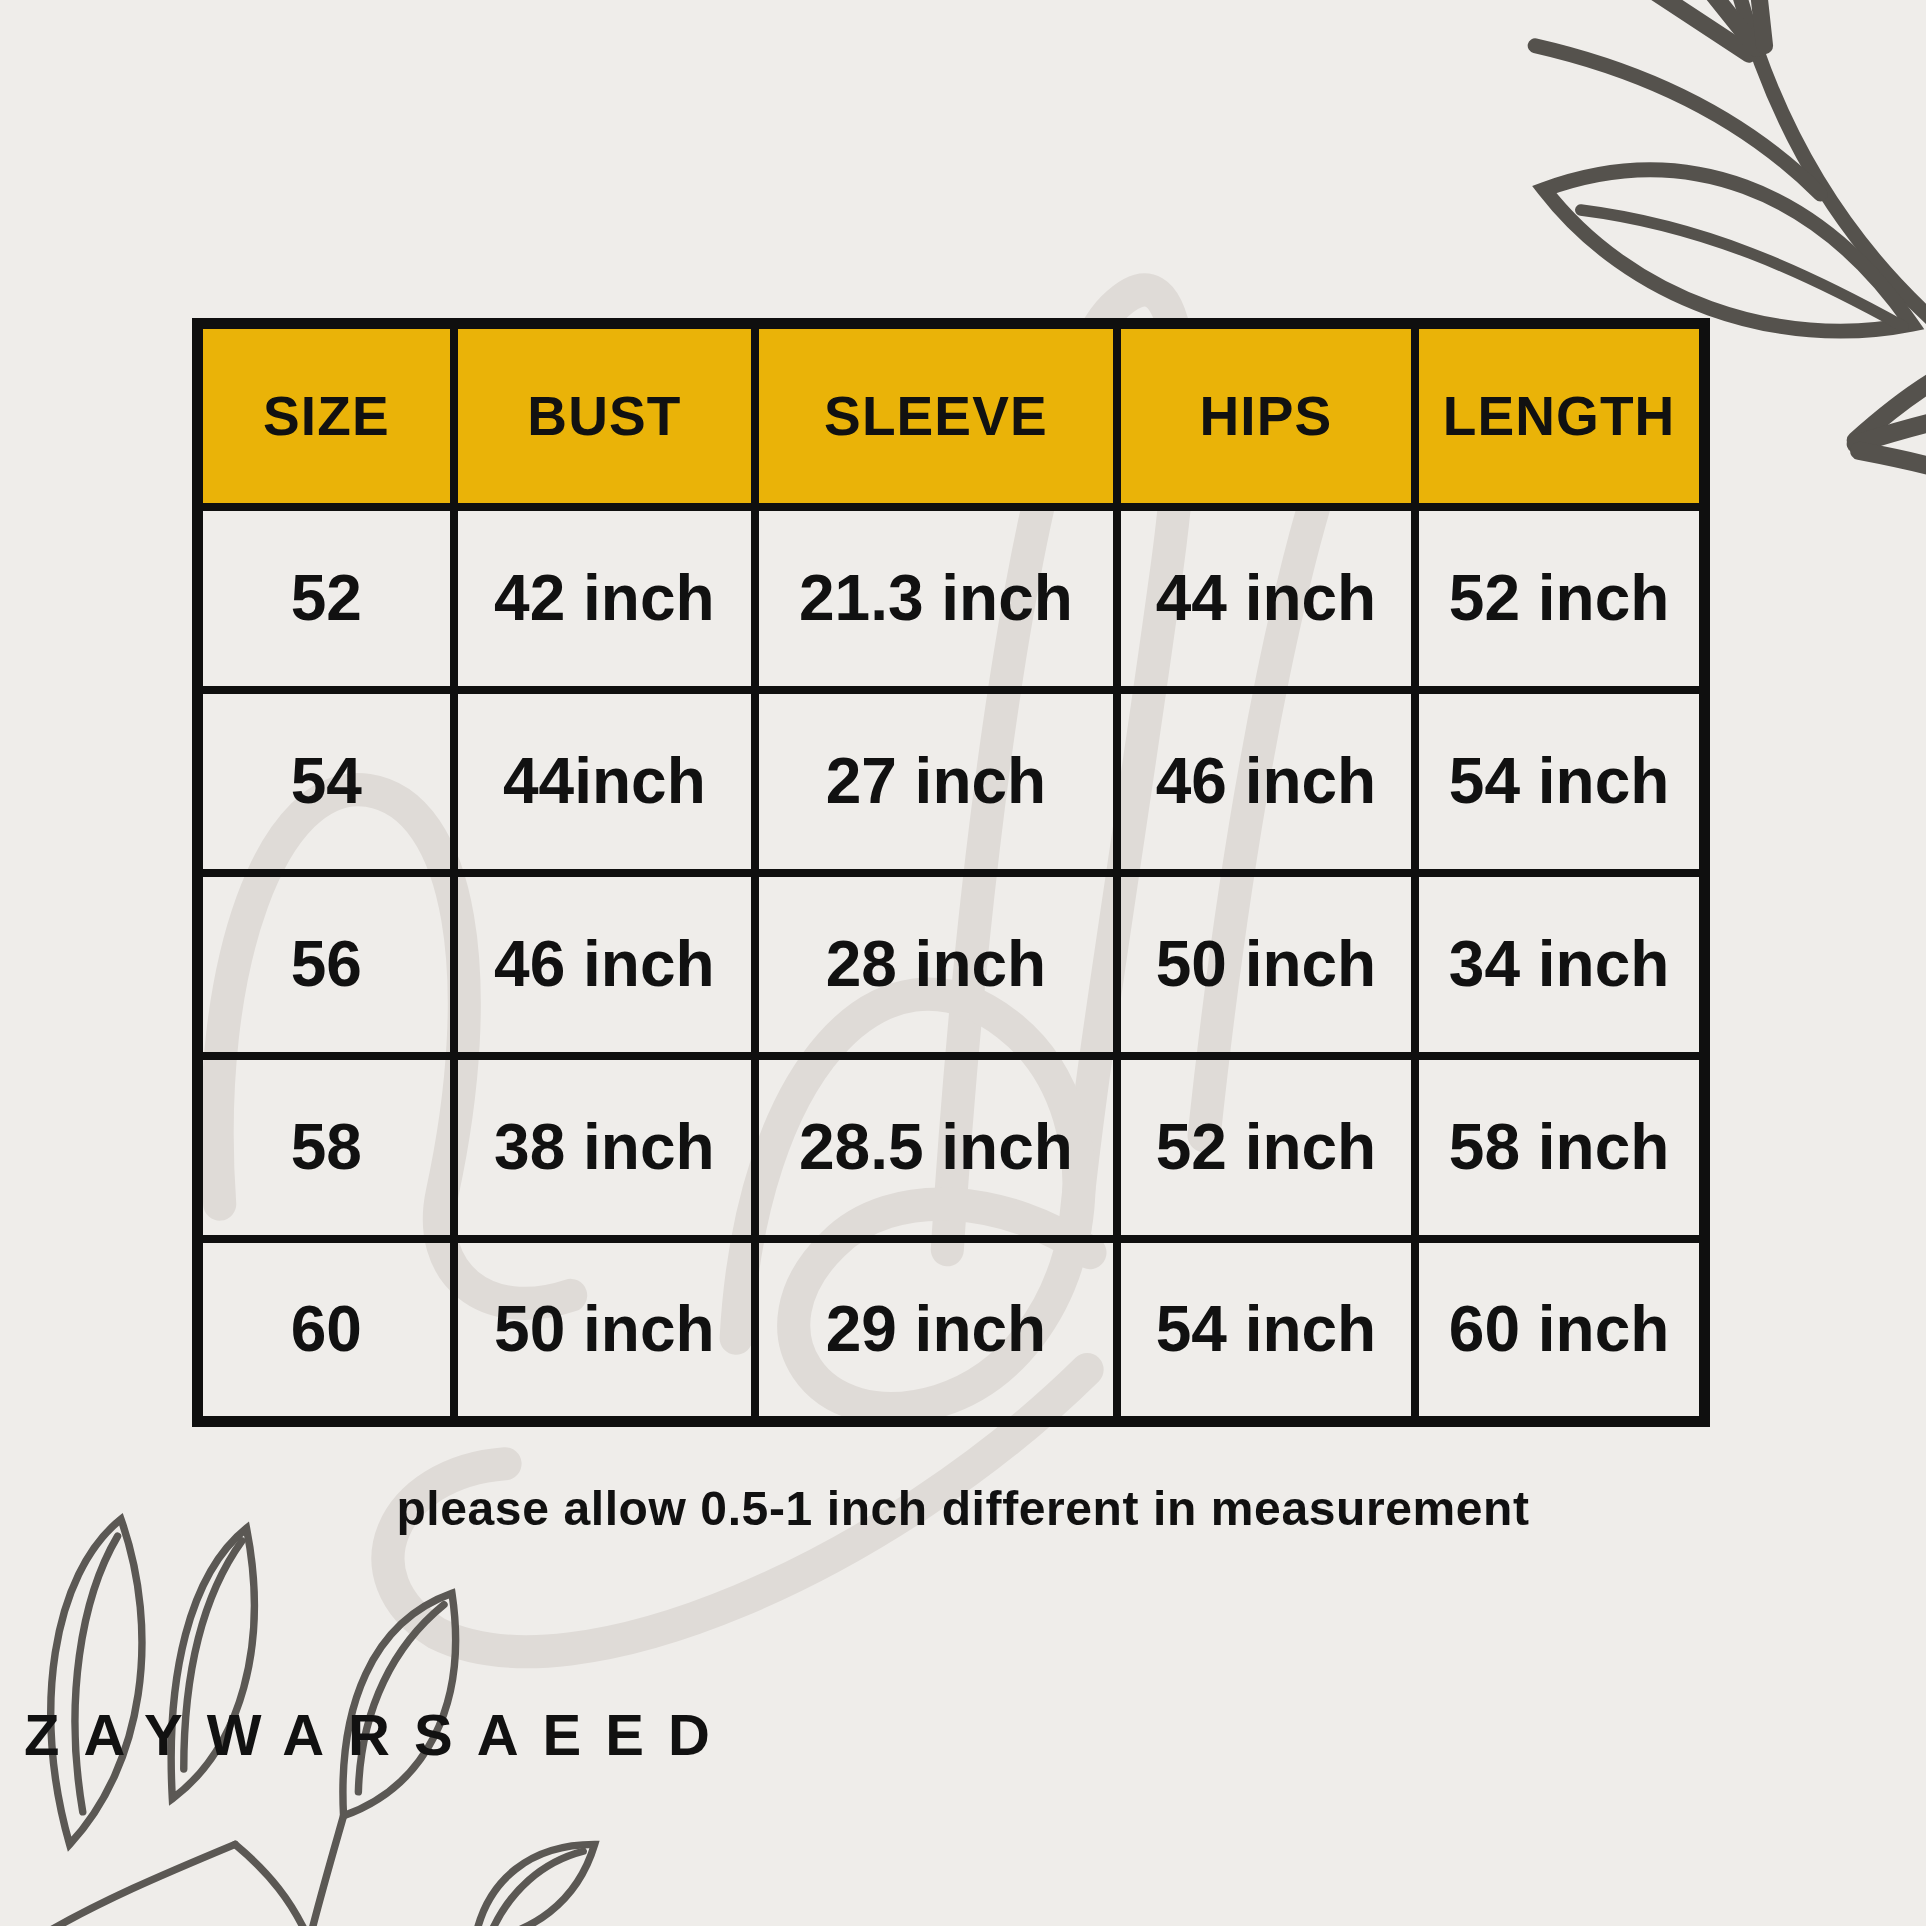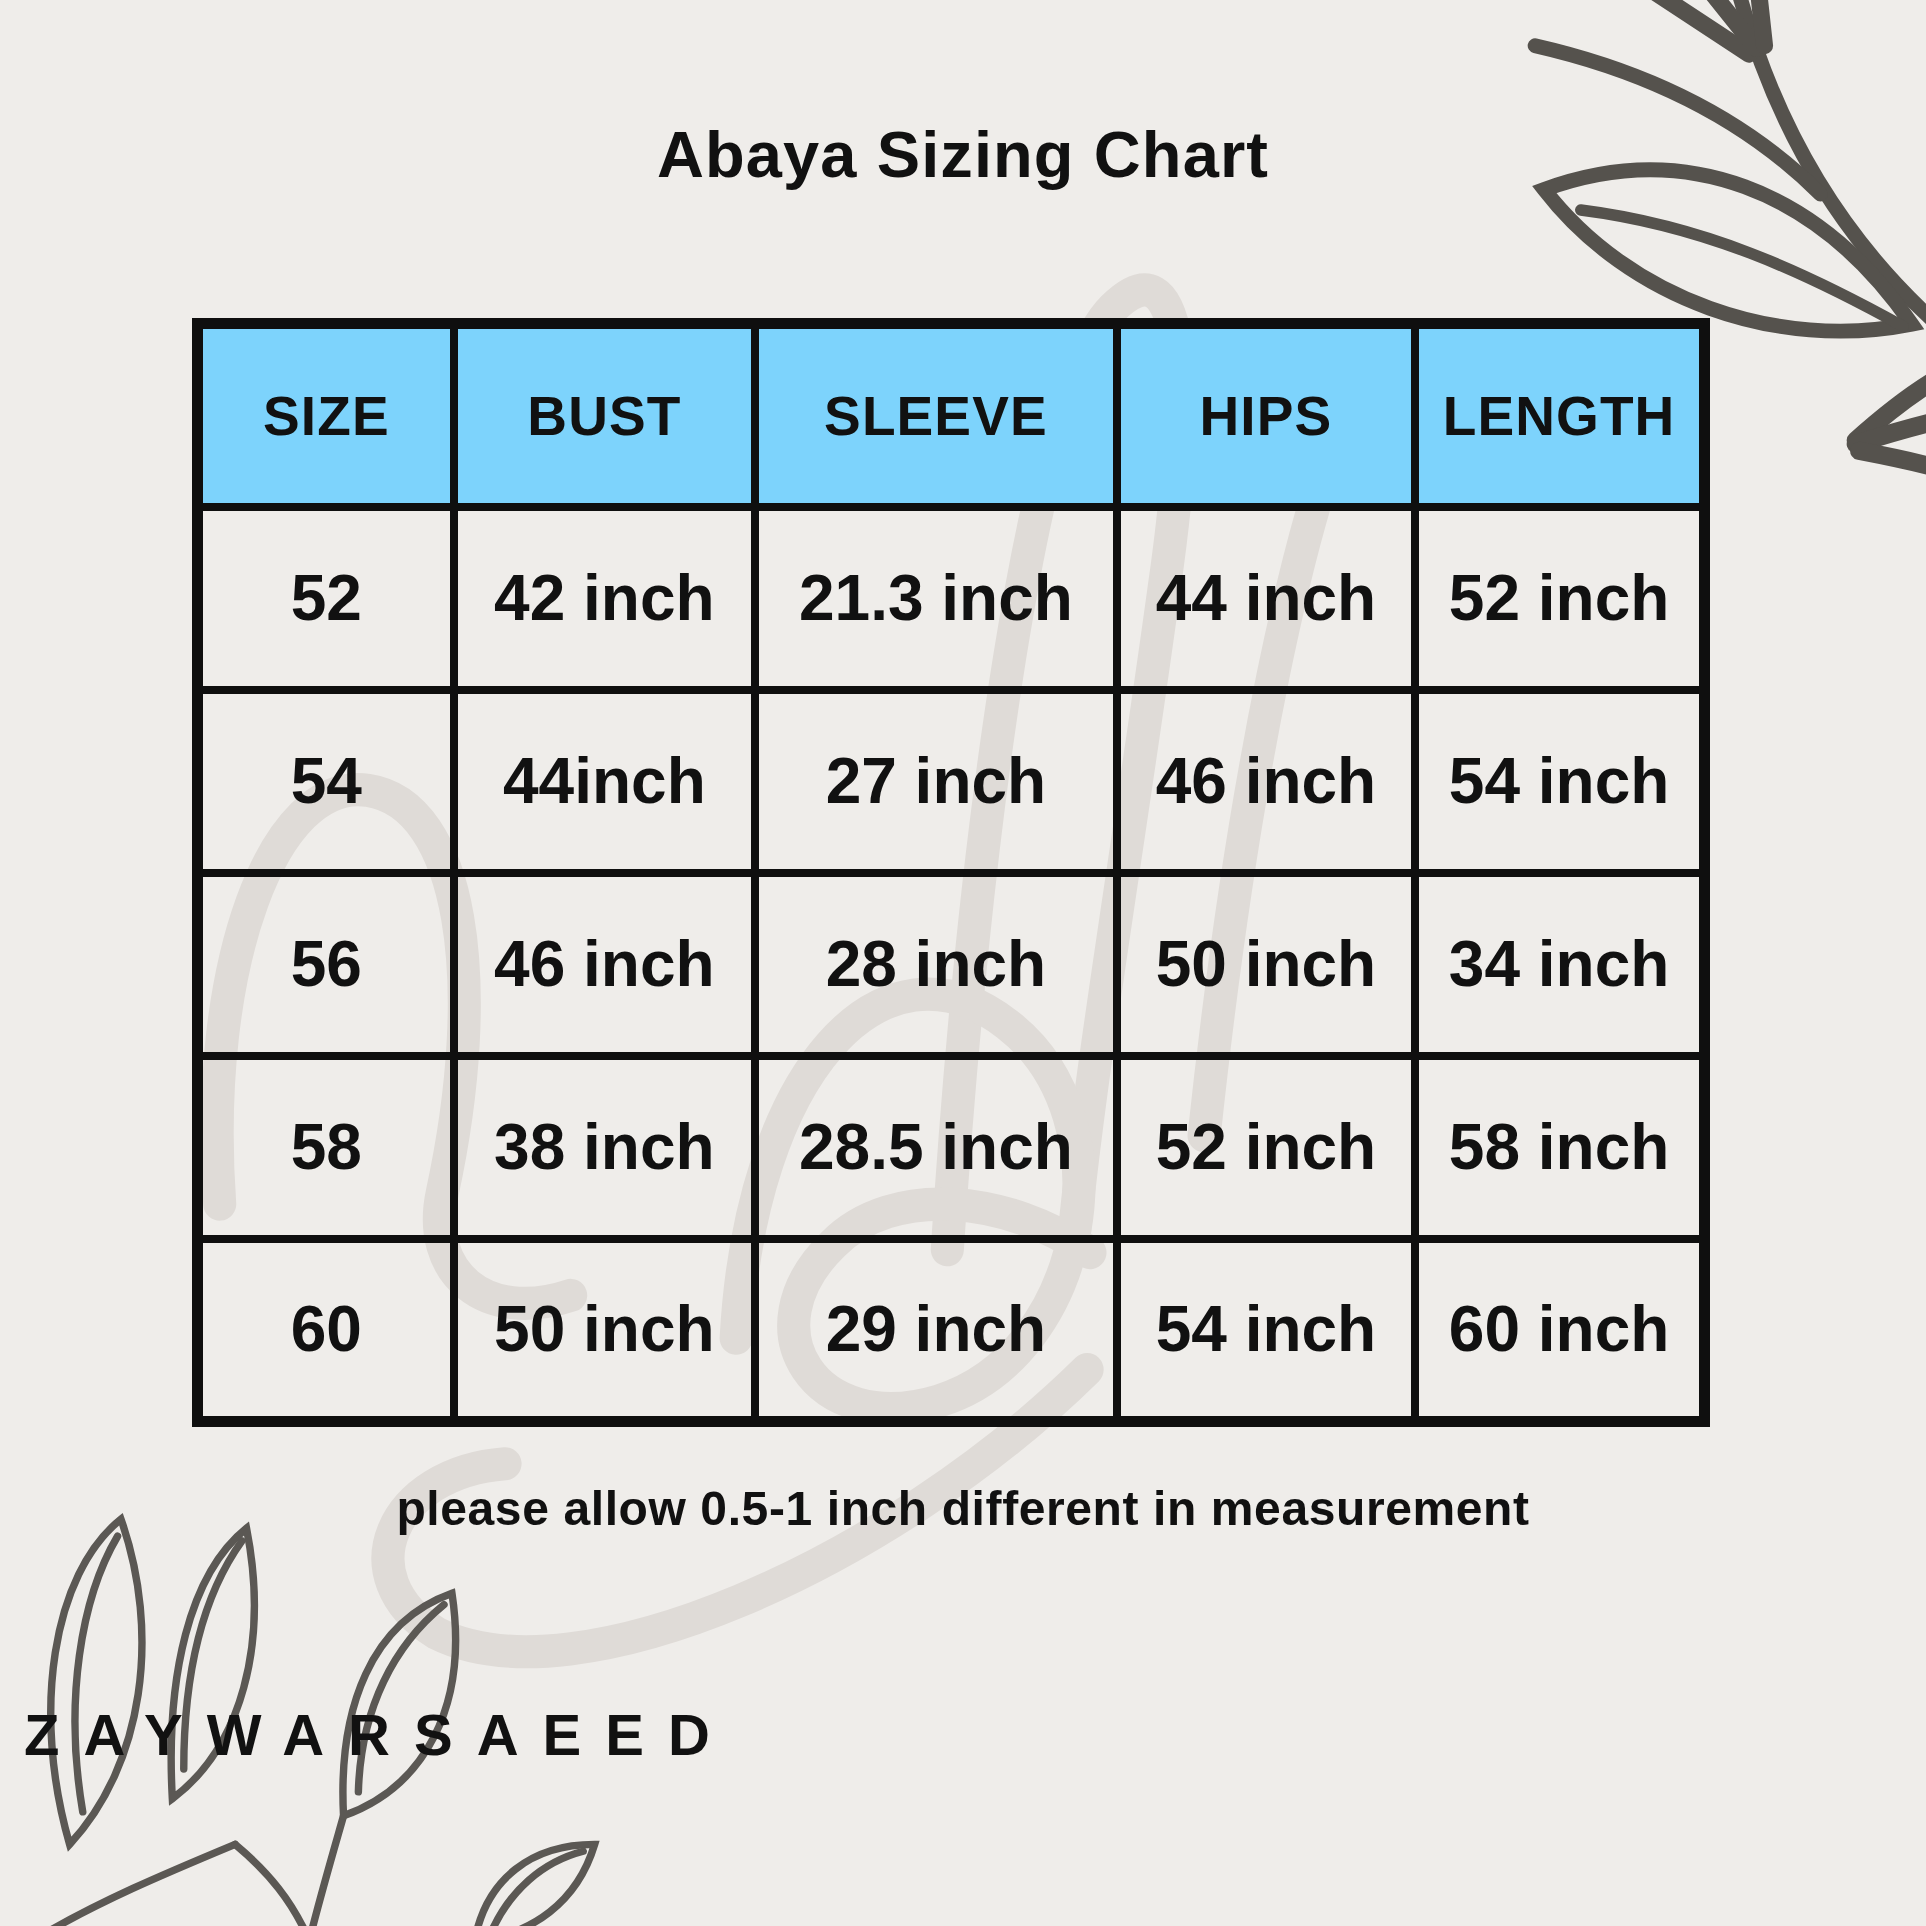--- a/index.html
+++ b/index.html
@@ -57,21 +57,21 @@
   table.size-table col.c4 { width: 19.2%; }
   table.size-table tr { height: 183px; }
   table.size-table th,
   table.size-table td {
     border: 8px solid #0f0f0f;
     text-align: center;
     vertical-align: middle;
     padding: 0;
   }
   table.size-table th {
-    background: #7dd3fc;
+    background: #eab308;
     font-size: 55px;
     font-weight: 600;
     letter-spacing: 1.1px;
   }
   table.size-table td {
     background: transparent;
     font-size: 64px;
     font-weight: 600;
   }
   .note {
@@ -136,21 +136,20 @@
       <path d="M 58 3400 C 172 3332 292 3282 412 3232"></path>
       <path d="M 412 3232 C 472 3282 512 3332 542 3400"></path>
       <path d="M 542 3400 C 562 3320 582 3252 602 3182"></path>
       <path d="M 602 3182 C 592 2990 652 2842 792 2792 C 822 2992 742 3132 602 3182 Z"></path>
       <path d="M 628 3140 C 632 2992 692 2882 778 2812"></path>
       <path d="M 832 3400 C 852 3292 932 3232 1042 3232 C 1012 3332 932 3392 832 3400 Z"></path>
       <path d="M 858 3392 C 892 3312 952 3262 1022 3244"></path>
     </g>
   </svg>
 
-  <div class="title">Abaya Sizing Chart</div>
 
   <table class="size-table">
     <colgroup>
       <col class="c0">
         <col class="c1">
         <col class="c2">
         <col class="c3">
         <col class="c4">
     </colgroup>
     <thead>

